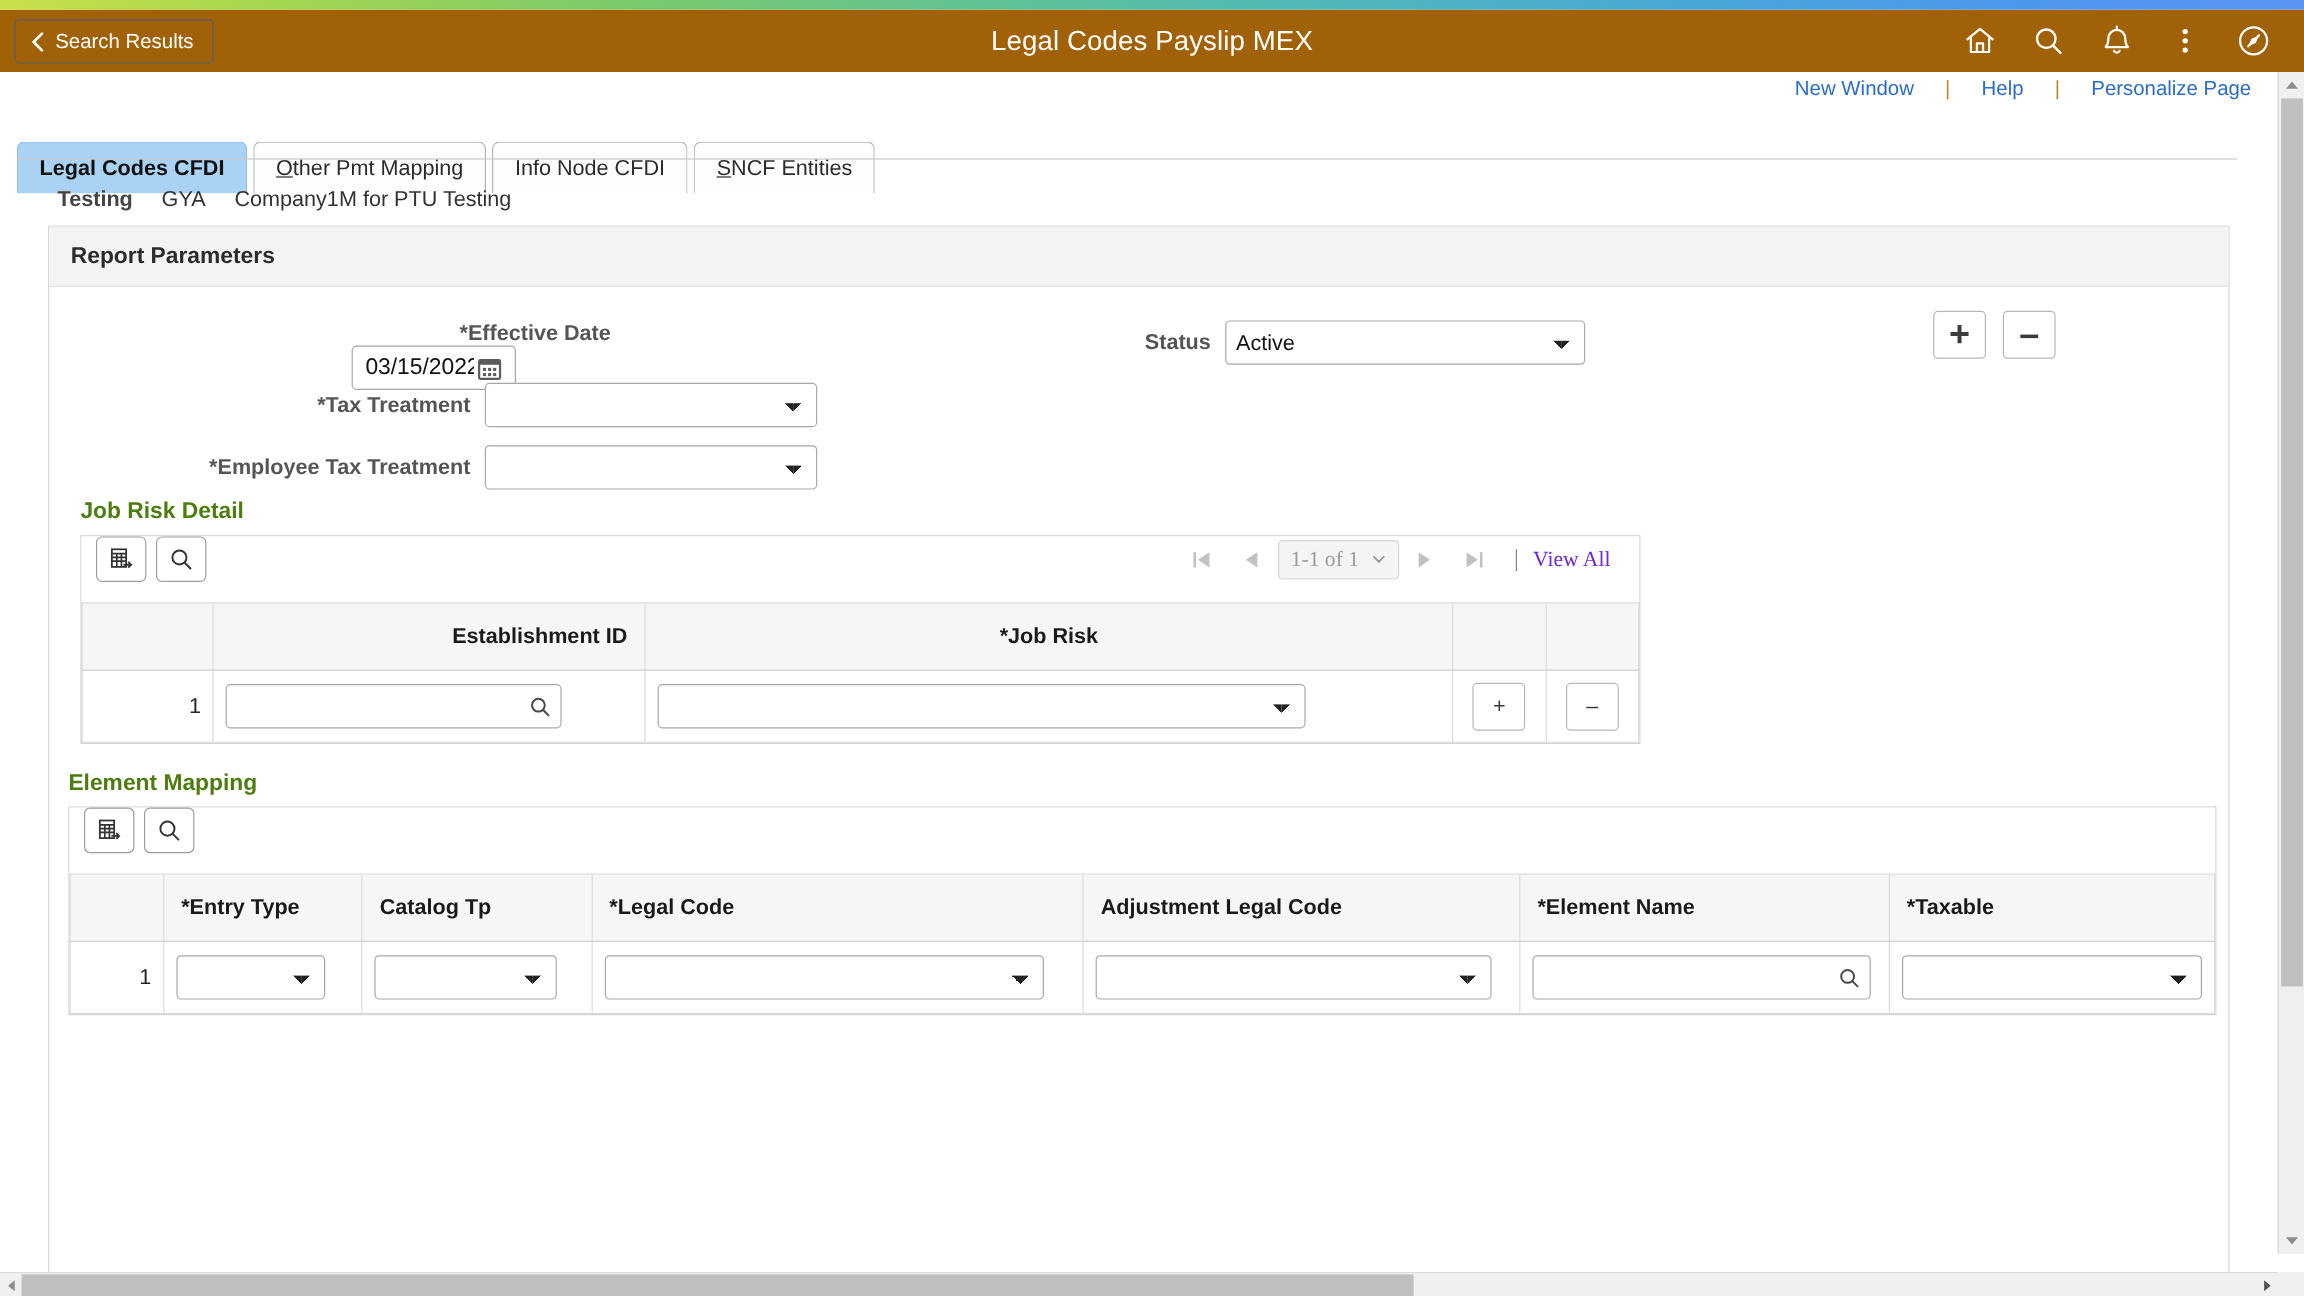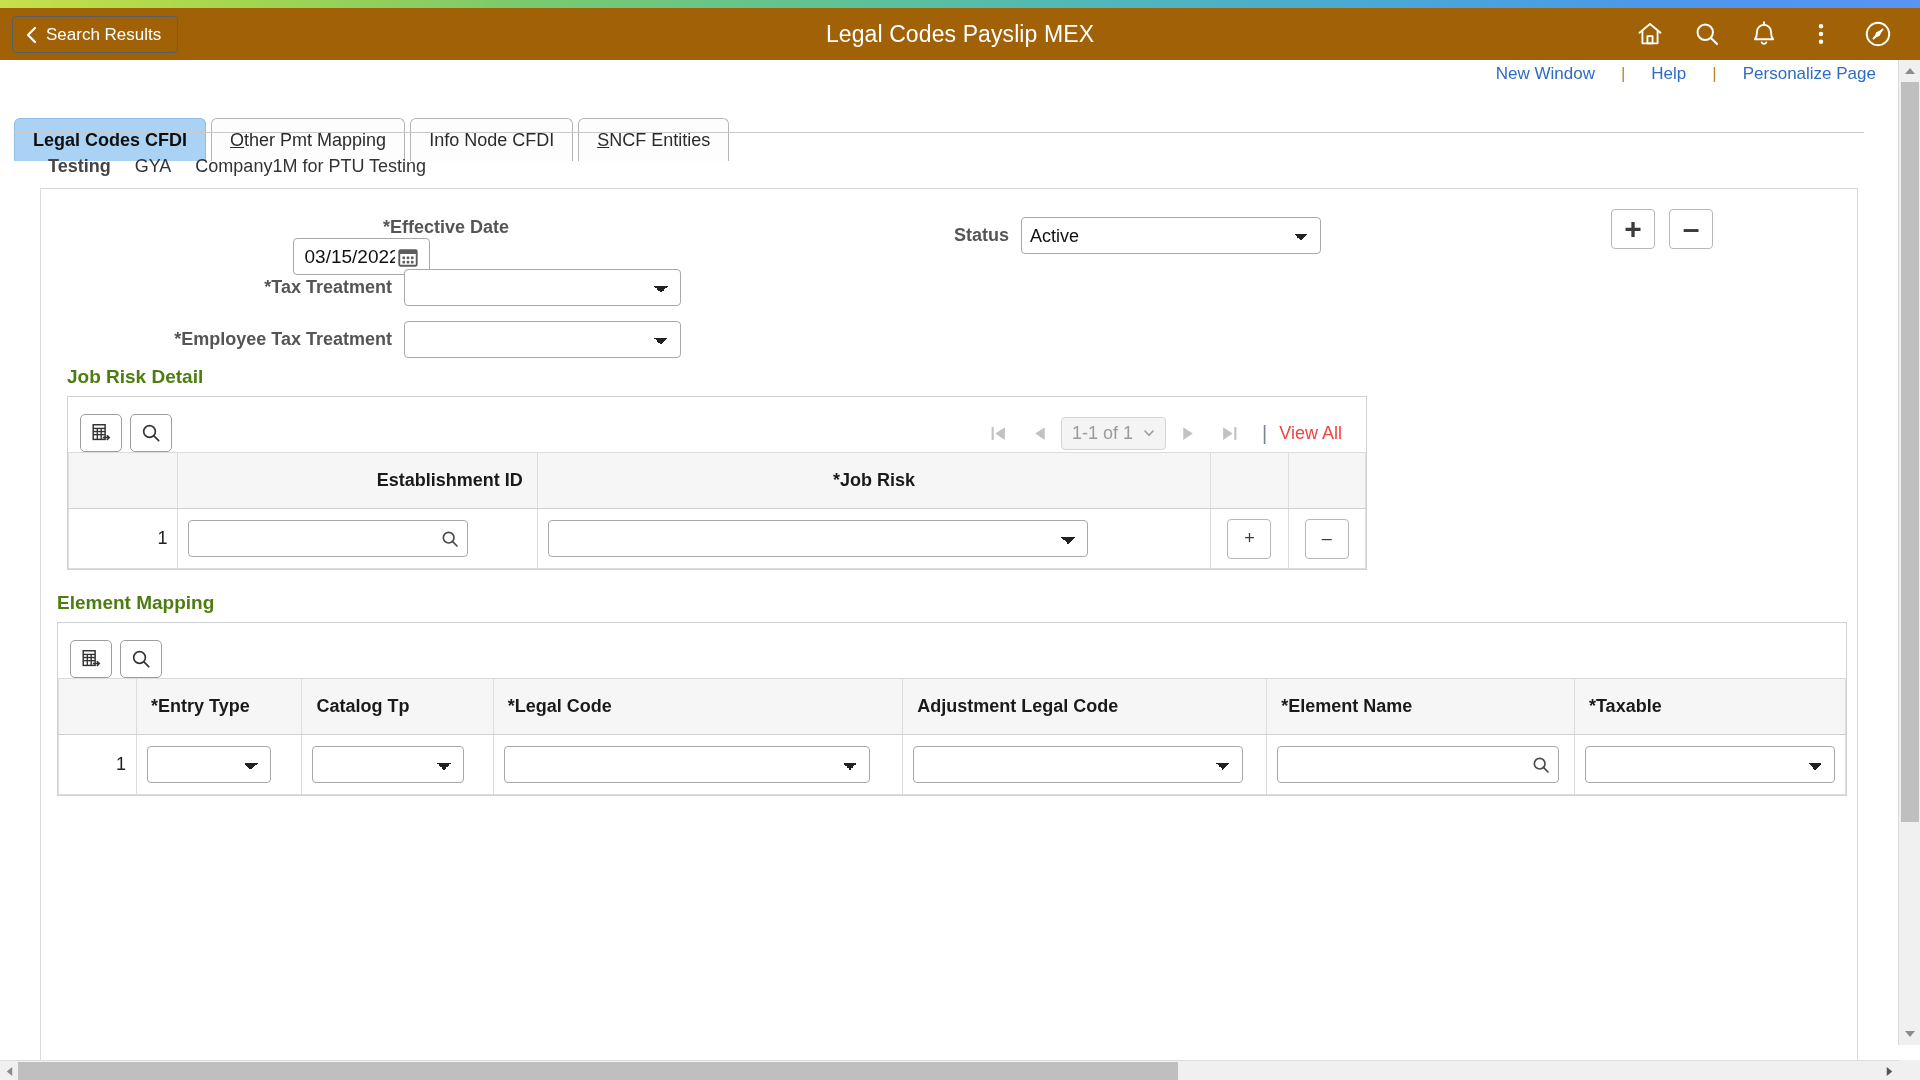--- a/index.html
+++ b/index.html
@@ -167,22 +167,22 @@
   .sec-title {
     font-size: 19px; font-weight: bold; color: #4d7c0f;
     padding-left: 26px;
   }
   .grid-box {
     margin-left: 26px;
     border: 1px solid #d2d2d2;
     background: #ffffff;
   }
   .grid-toolbar {
-    height: 55px; display: flex; align-items: flex-end;
-    padding: 0 10px 0 12px; background: #ffffff;
+    height: 55px; display: flex; align-items: flex-start;
+    padding: 0 10px 0 12px; background: #ffffff; font-family: Liberation Serif, serif;
   }
   .tb-btn {
     width: 42px; height: 38px; margin-right: 8px;
     border: 1px solid #9e9e9e; border-radius: 5px;
     background: #ffffff; cursor: pointer;
     display: flex; align-items: center; justify-content: center;
   }
   .pager {
     margin-left: auto; display: flex; align-items: center; gap: 0;
     padding-right: 8px;
@@ -193,21 +193,21 @@
   }
   .pg-count {
     height: 33px; min-width: 96px; padding: 0 10px;
     border: 1px solid #d5d5d5; border-radius: 4px;
     background: #f4f4f4; color: #9b9b9b;
     display: flex; align-items: center; justify-content: center; gap: 10px;
     font-size: 18px; cursor: pointer;
   }
   .pg-sep { color: #7b8494; margin: 0 12px; font-size: 20px; }
   .viewall {
-    color: #ef4444; font-size: 18px; cursor: pointer;
+    color: #6d28d9; font-size: 18px; cursor: pointer;
     text-decoration: none; padding-right: 6px;
   }
 
   table.grid { border-collapse: collapse; width: 100%; }
   table.grid th {
     background: #f6f6f6; border: 1px solid #dcdcdc;
     border-bottom: 1px solid #d0d0d0;
     height: 56px; font-size: 18px; color: #1a1a1a;
     font-weight: bold; padding: 0 14px;
   }
@@ -360,20 +360,23 @@
   <div class="tab-underline"></div>
 
   <div class="company-row">
     <span class="company-label">Testing</span>
     <span class="company-code">GYA</span>
     <span class="company-desc">Company1M for PTU Testing</span>
   </div>
 
   <div class="rp-panel">
 
+    <div class="rp-header">
+      <span>Report Parameters</span>
+    </div>
 
     <div class="form-area">
 
       <div class="fld-row" style="left:0; top:28px; width:640px; justify-content:flex-end;flex-direction:column;">
         <span class="fld-label" style="width:320px;">*Effective Date</span>
         <div class="date-wrap">
           <input type="text" value="03/15/2022" style="">
           <svg class="cal-icon" viewBox="0 0 24 24">
             <rect x="2.5" y="4.5" width="19" height="17" rx="1.2" fill="none" stroke="#5c5c5c" stroke-width="2"></rect>
             <rect x="2.5" y="4.5" width="19" height="4.2" fill="#5c5c5c"></rect>

